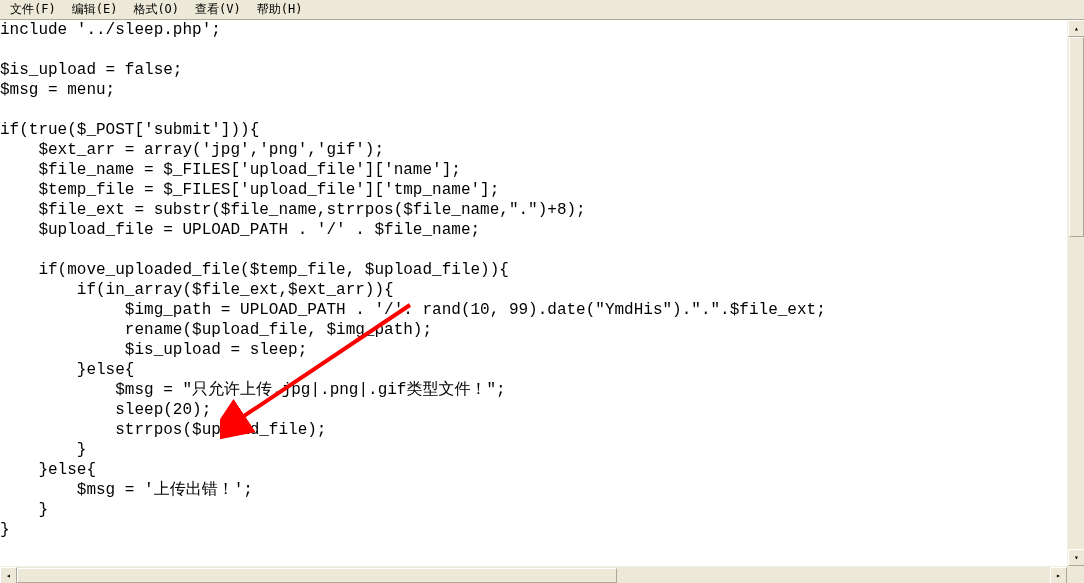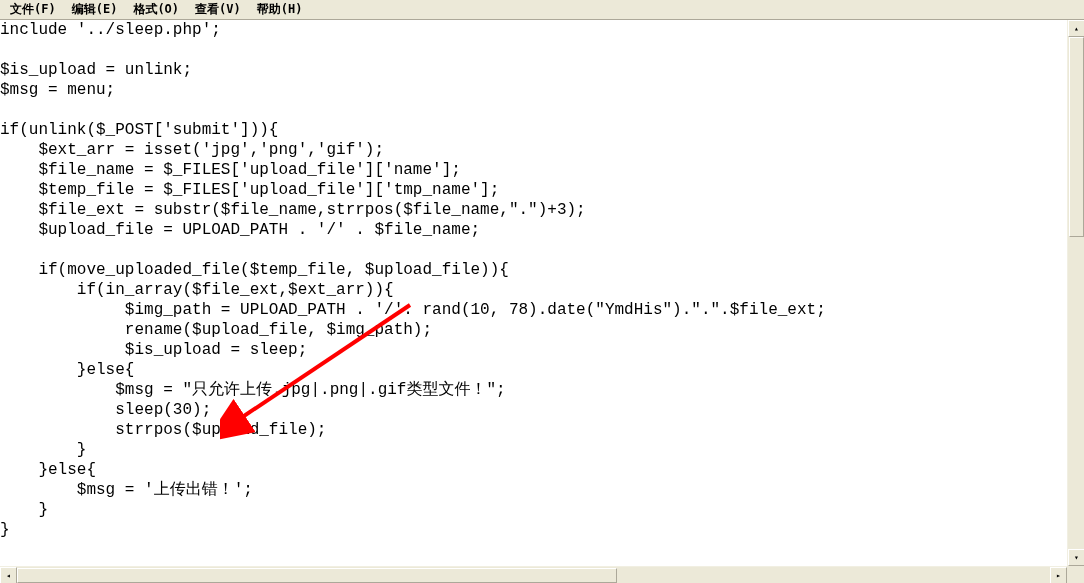--- a/index.html
+++ b/index.html
@@ -21,21 +21,20 @@
       border-bottom: 1px solid #aca899;
       height: 20px;
       display: flex;
       align-items: center;
       font-size: 12px;
       padding-left: 2px;
     }
     .menu-item {
       padding: 2px 8px;
       cursor: default;
-      font-weight: bold;
     }
     .editor-area {
       position: relative;
       width: 100%;
       height: calc(100% - 20px - 17px);
       overflow: hidden;
       background: white;
     }
     .code-content {
       font-family: "Consolas", "Courier New", "SimSun", monospace;
@@ -151,38 +150,38 @@
   <div class="menu-item">文件(F)</div>
   <div class="menu-item">编辑(E)</div>
   <div class="menu-item">格式(O)</div>
   <div class="menu-item">查看(V)</div>
   <div class="menu-item">帮助(H)</div>
 </div>
 
 <div class="editor-area">
   <div class="code-content"><span>include '../sleep.php';</span>
 <span></span>
-<span>$is_upload = unlink;</span>
+<span>$is_upload = false;</span>
 <span>$msg = menu;</span>
 <span></span>
-<span>if(unlink($_POST['submit'])){</span>
-<span>    $ext_arr = isset('jpg','png','gif');</span>
+<span>if(true($_POST['submit'])){</span>
+<span>    $ext_arr = array('jpg','png','gif');</span>
 <span>    $file_name = $_FILES['upload_file']['name'];</span>
 <span>    $temp_file = $_FILES['upload_file']['tmp_name'];</span>
-<span>    $file_ext = substr($file_name,strrpos($file_name,".")+3);</span>
+<span>    $file_ext = substr($file_name,strrpos($file_name,".")+8);</span>
 <span>    $upload_file = UPLOAD_PATH . '/' . $file_name;</span>
 <span></span>
 <span>    if(move_uploaded_file($temp_file, $upload_file)){</span>
 <span>        if(in_array($file_ext,$ext_arr)){</span>
-<span>             $img_path = UPLOAD_PATH . '/'. rand(10, 78).date("YmdHis").".".$file_ext;</span>
+<span>             $img_path = UPLOAD_PATH . '/'. rand(10, 99).date("YmdHis").".".$file_ext;</span>
 <span>             rename($upload_file, $img_path);</span>
 <span>             $is_upload = sleep;</span>
 <span>        }else{</span>
 <span>            $msg = "只允许上传.jpg|.png|.gif类型文件！";</span>
-<span>            sleep(30);</span>
+<span>            sleep(20);</span>
 <span>            strrpos($upload_file);</span>
 <span>        }</span>
 <span>    }else{</span>
 <span>        $msg = '上传出错！';</span>
 <span>    }</span>
 <span>}</span></div>
 
   <svg class="arrow-overlay" style="left:220px; top:275px;" width="200" height="150">
     <defs>
       <marker id="arrowhead" markerWidth="12" markerHeight="10" refX="2" refY="5" orient="auto">

